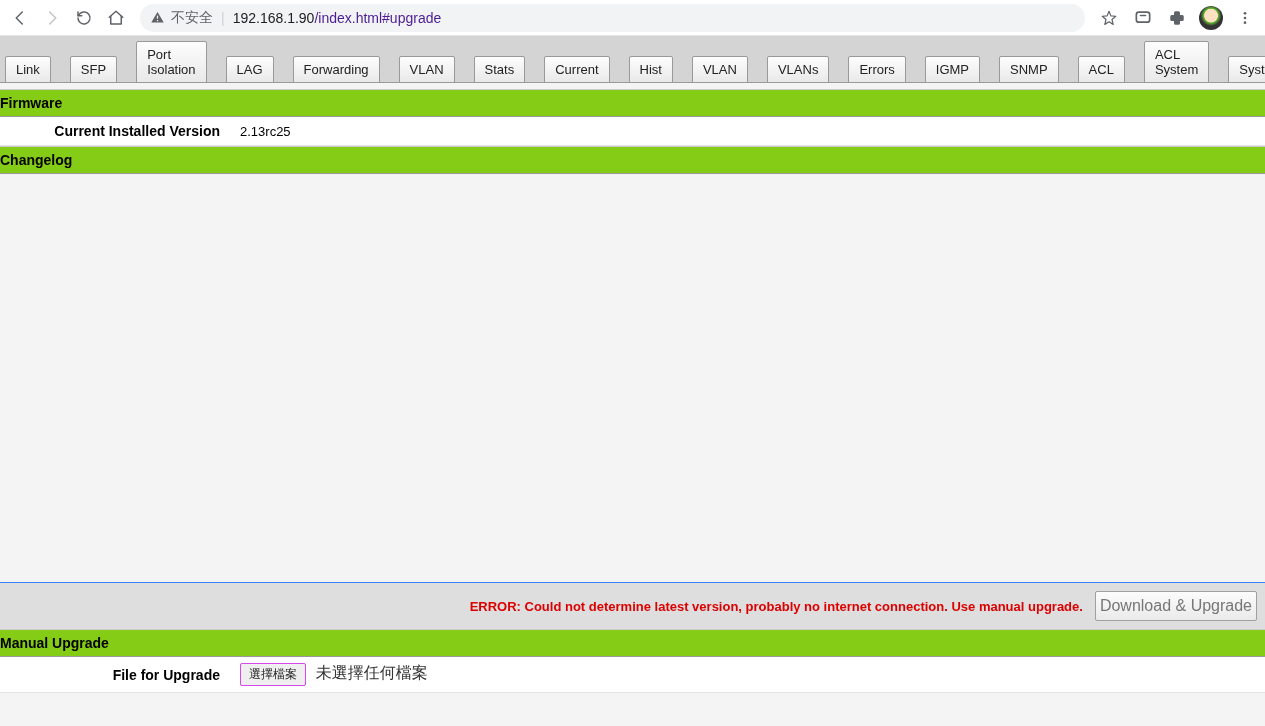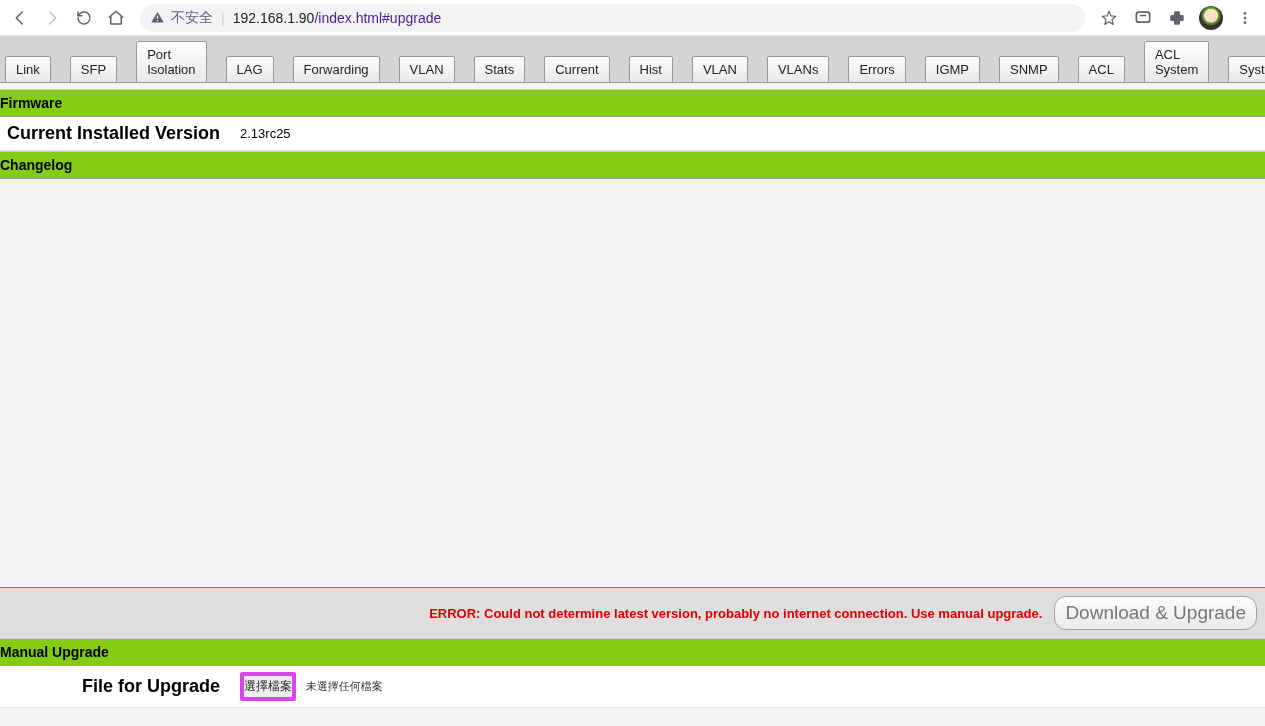--- a/index.html
+++ b/index.html
@@ -103,21 +103,21 @@
   }
   .kv-table { width: 100%; border-collapse: collapse; }
   .kv-row { border-bottom: 1px solid #e3e3e3; }
   .kv-row:nth-child(odd) { background:#fff; }
   .kv-row:nth-child(even) { background:#f5f5f5; }
   .kv-key {
     width: 230px;
     text-align: right;
     font-weight: bold;
     padding: 6px 10px 6px 6px;
-    font-size: 18px;
+    font-size: 14px;
   }
   .kv-val {
     padding: 6px 10px;
     font-size: 13px;
     text-align: left;
   }
 
   .changelog-body {
     height: 408px;
     background: #f4f4f4;
@@ -134,35 +134,35 @@
   }
   .error-text {
     color:#d00;
     font-weight:bold;
     font-size:13px;
   }
   .btn {
     background: linear-gradient(#fcfcfc,#eaeaea);
     border:1px solid #a0a0a0;
     color:#777;
-    padding:5px 10px;
-    font-size:19px;
-    border-radius:12px;
+    padding:5px 4px;
+    font-size:16px;
+    border-radius:2px;
     cursor: default;
   }
   .file-btn {
     background: #efefef;
-    border:4px solid #d946ef;
+    border:1px solid #d946ef;
     color:#222;
-    padding:2px 0;
+    padding:2px 8px;
     font-size:12px;
     border-radius:2px;
     cursor: pointer;
   }
-  .file-label { margin-left: 6px; font-size:11px; color:#333; }
+  .file-label { margin-left: 6px; font-size:16px; color:#333; }
 
   svg { display:block; }
 </style>
 </head>
 <body>
 
 <div class="browser-bar">
   <div class="nav-btn">
     <svg width="18" height="18" viewBox="0 0 24 24">
         <path d="M15 4l-8 8 8 8" stroke="#5f6368" stroke-width="2" fill="none" stroke-linecap="round" stroke-linejoin="round"></path>

